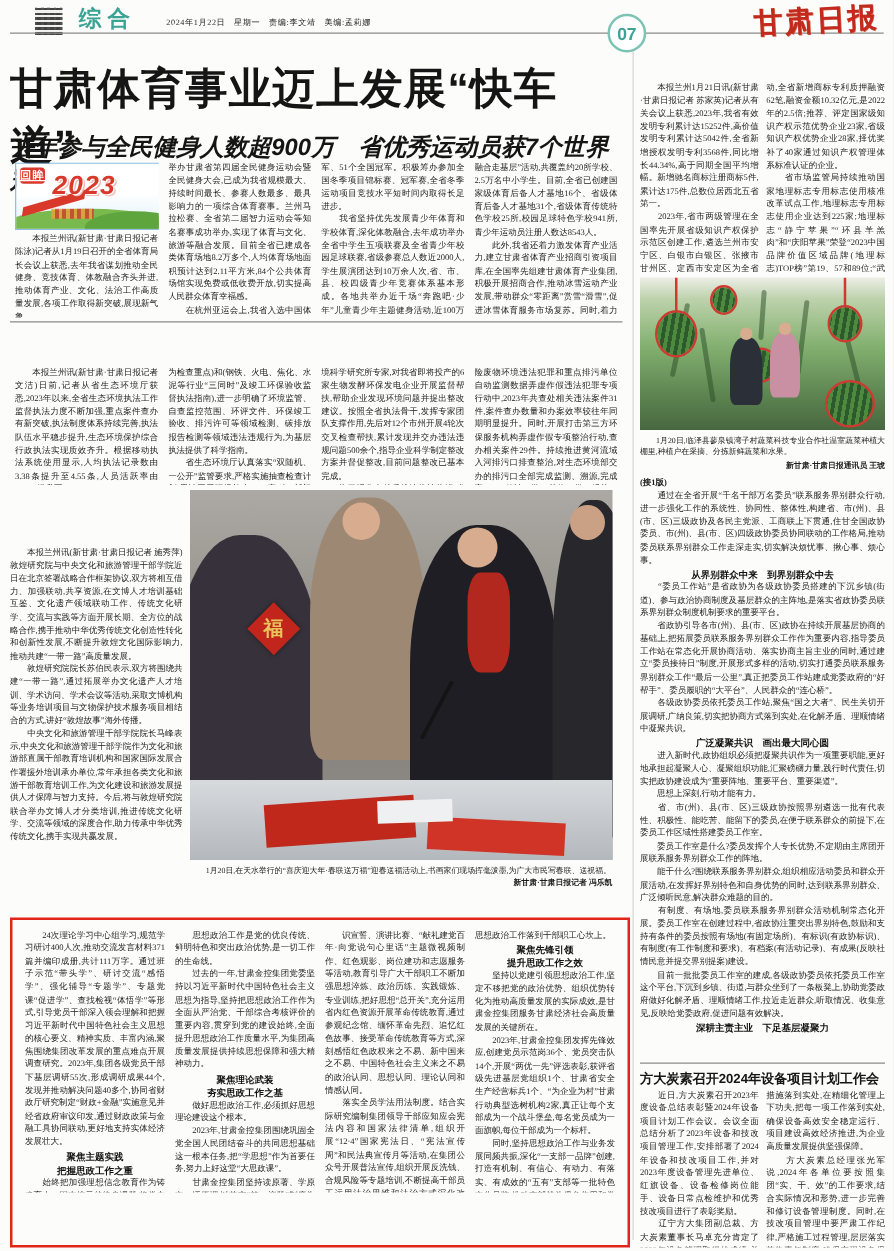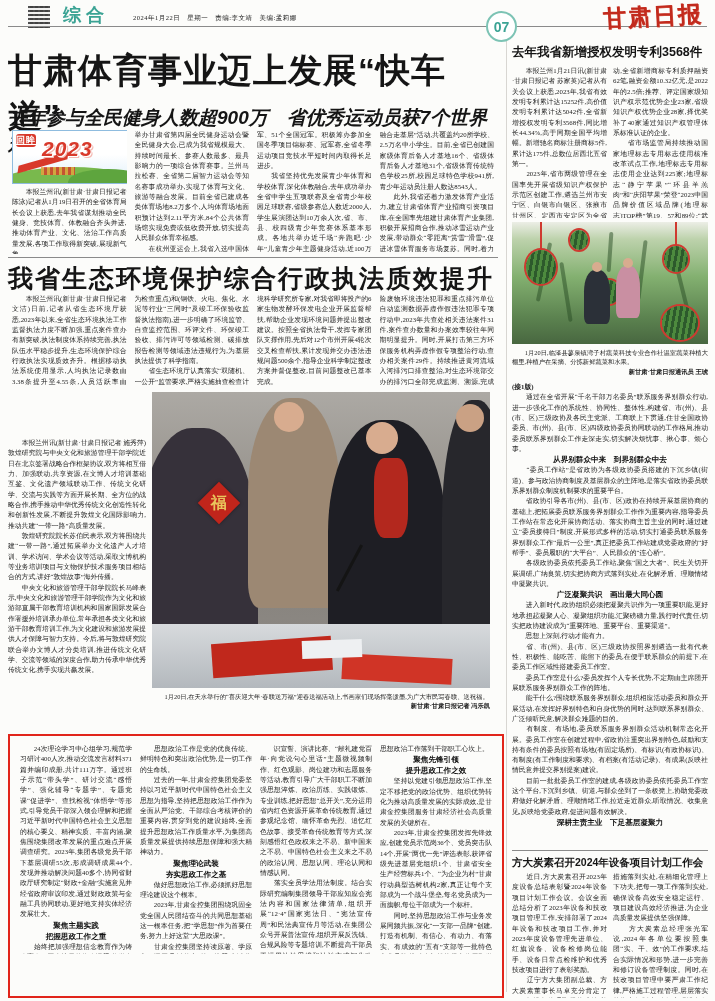--- a/index.html
+++ b/index.html
@@ -96,21 +96,20 @@
     <div class="col t">举办甘肃省第四届全民健身运动会暨全民健身大会,已成为我省规模最大、持续时间最长、参赛人数最多、最具影响力的一项综合体育赛事。兰州马拉松赛、全省第二届智力运动会等知名赛事成功举办,实现了体育与文化、旅游等融合发展。目前全省已建成各类体育场地8.2万多个,人均体育场地面积预计达到2.11平方米,84个公共体育场馆实现免费或低收费开放,切实提高人民群众体育幸福感。
 　　在杭州亚运会上,我省入选中国体育代表团的4名运动员共获得2枚金牌、1个第四名、1个第七名的好成绩,21名技术官员参与执裁工作,为杭州亚运会的圆满成功举办贡献了甘肃力量。省优秀运动员全年共获得7个世界冠军、4个亚洲冠</div>
     <div class="col t">军、51个全国冠军。积极筹办参加全国冬季项目锦标赛、冠军赛,全省冬季运动项目竞技水平短时间内取得长足进步。
 　　我省坚持优先发展青少年体育和学校体育,深化体教融合,去年成功举办全省中学生五项联赛及全省青少年校园足球联赛,省级参赛总人数近2000人,学生展演团达到10万余人次,省、市、县、校四级青少年竞赛体系基本形成。各地共举办近千场“奔跑吧·少年”儿童青少年主题健身活动,近100万人次参与。充分发挥全省体教融合试点县和高水平体育后备人才基地“双杠杆”的示范带动作用,积极扶持各级体校特色发展,加强引导甘肃体育职业学院各学段衔接发展。省内外46所高校的94名支教志愿者在全省13个县开展“体教</div>
     <div class="col t">融合走基层”活动,共覆盖约20所学校、2.5万名中小学生。目前,全省已创建国家级体育后备人才基地16个、省级体育后备人才基地31个,省级体育传统特色学校25所,校园足球特色学校941所,青少年运动员注册人数达8543人。
 　　此外,我省还着力激发体育产业活力,建立甘肃省体育产业招商引资项目库,在全国率先组建甘肃体育产业集团,积极开展招商合作,推动冰雪运动产业发展,带动群众“零距离”赏雪“滑雪”,促进冰雪体育服务市场复苏。同时,着力推动全民健身与乡村振兴、农村留守儿童关爱等,今年在民族地区、对口帮扶地区等共捐赠金2000余万元,落实公共体育场馆免费低收费开放补助资金2100万元。</div>
   </div>
 
   <div class="abs rule" style="left:8px;top:257px;width:490px;"></div>
 
-  <div class="abs hl" style="left:8px;top:262px;width:490px;font-size:25px;letter-spacing:2px;">我省生态环境保护综合行政执法质效提升</div>
   <div class="abs cols" style="left:12px;top:294px;width:482px;height:94px;">
     <div class="col t">　　本报兰州讯(新甘肃·甘肃日报记者 文洁)日前,记者从省生态环境厅获悉,2023年以来,全省生态环境执法工作监督执法力度不断加强,重点案件查办有新突破,执法制度体系持续完善,执法队伍水平稳步提升,生态环境保护综合行政执法实现质效齐升。根据移动执法系统使用显示,人均执法记录数由3.38条提升至4.55条,人员活跃率由77.8%提升至98.9%。
 　　去年以来,我省创新优化执法方式,</div>
     <div class="col t">为检查重点)和(钢铁、火电、焦化、水泥等行业“三同时”及竣工环保验收监督执法指南),进一步明确了环境监管、自查监控范围、环评文件、环保竣工验收、排污许可等领域检测、碳排放报告检测等领域违法违规行为,为基层执法提供了科学指南。
 　　省生态环境厅认真落实“双随机、一公开”监管要求,严格实施抽查检查计划,累计开展现场检查9658家(次),部门联合检查139次,非现场检查311次,重点查处各类环境违法问题128个,罚款5326万元</div>
     <div class="col t">境科学研究所专家,对我省即将投产的6家生物发酵环保发电企业开展监督帮扶,帮助企业发现环境问题并提出整改建议。按照全省执法骨干,发挥专家团队支撑作用,先后对12个市州开展4轮次交叉检查帮扶,累计发现并交办违法违规问题500余个,指导企业科学制定整改方案并督促整改,目前问题整改已基本完成。
 　　为了强化自然保护地执法监管,省生态环境厅牵头自然保护地执法“直通车”监督机制,与区域生态环境监管部门对接</div>
     <div class="col t">险废物环境违法犯罪和重点排污单位自动监测数据弄虚作假违法犯罪专项行动中,2023年共查处相关违法案件31件,案件查办数量和办案效率较往年同期明显提升。同时,开展打击第三方环保服务机构弄虚作假专项整治行动,查办相关案件29件。持续推进黄河流域入河排污口排查整治,对生态环境部交办的排污口全部完成监测、溯源,完成率100%,整治一批、关停一批、规范一批“排污口”,整改整治率达57%以上。</div>
   </div>
 
@@ -167,21 +166,20 @@
         <div class="sub-in">聚焦先锋引领
 提升思政工作之效</div>
         <div class="t">　　坚持以党建引领思想政治工作,坚定不移把党的政治优势、组织优势转化为推动高质量发展的实际成效,是甘肃金控集团服务甘肃经济社会高质量发展的关键所在。
 　　2023年,甘肃金控集团发挥先锋效应,创建党员示范岗36个、党员突击队14个,开展“两优一先”评选表彰,获评省级先进基层党组织1个、甘肃省安全生产经营标兵1个、“为企业为村”甘肃行动典型选树机构2家,真正让每个支部成为一个战斗堡垒,每名党员成为一面旗帜,每位干部成为一个标杆。
 　　同时,坚持思想政治工作与业务发展同频共振,深化“一支部一品牌”创建,打造有机制、有信心、有动力、有落实、有成效的“五有”支部等一批特色文化品牌,推动支部战斗堡垒作用和党员先锋模范作用在稳增长、促发展、防风险、深化改革中发挥积极作用。
 　　据统计,甘肃金控集团五年来累计为全省各类经营主体提供融资担保服务4300多亿元,连续五年荣获“省长金融奖”。</div>
       </div>
     </div>
   </div>
 
-  <div class="abs hl" style="left:512px;top:44px;width:196px;font-size:12.5px;">去年我省新增授权发明专利3568件</div>
   <div class="abs cols" style="left:512px;top:66px;width:196px;height:152px;gap:6px;">
     <div class="col t">　　本报兰州1月21日讯(新甘肃·甘肃日报记者 苏家英)记者从有关会议上获悉,2023年,我省有效发明专利累计达15252件,高价值发明专利累计达5042件,全省新增授权发明专利3568件,同比增长44.34%,高于同期全国平均增幅。新增驰名商标注册商标5件,累计达175件,总数位居西北五省第一。
 　　2023年,省市两级管理在全国率先开展省级知识产权保护示范区创建工作,遴选兰州市安宁区、白银市白银区、张掖市甘州区、定西市安定区为全省第一批保护示范区创建单位;深入开展知识产权质押融资“入园惠企”行</div>
     <div class="col t">动,全省新增商标专利质押融资62笔,融资金额10.32亿元,是2022年的2.5倍;推荐、评定国家级知识产权示范优势企业23家,省级知识产权优势企业28家,择优奖补了40家通过知识产权管理体系标准认证的企业。
 　　省市场监管局持续推动国家地理标志专用标志使用核准改革试点工作,地理标志专用标志使用企业达到225家;地理标志“静宁苹果”“环县羊羔肉”和“庆阳苹果”荣登“2023中国品牌价值区域品牌(地理标志)TOP榜”第19、57和89位;“武都花椒”“民勤羊肉”入选全国第二批地理标志助力乡村振兴典型案例。</div>
   </div>
 
   <div id="ph2" class="abs">
     <div class="leaf" style="left:30px;top:20px;transform:rotate(12deg);"></div>
     <div class="leaf" style="left:52px;top:40px;transform:rotate(-9deg);"></div>

